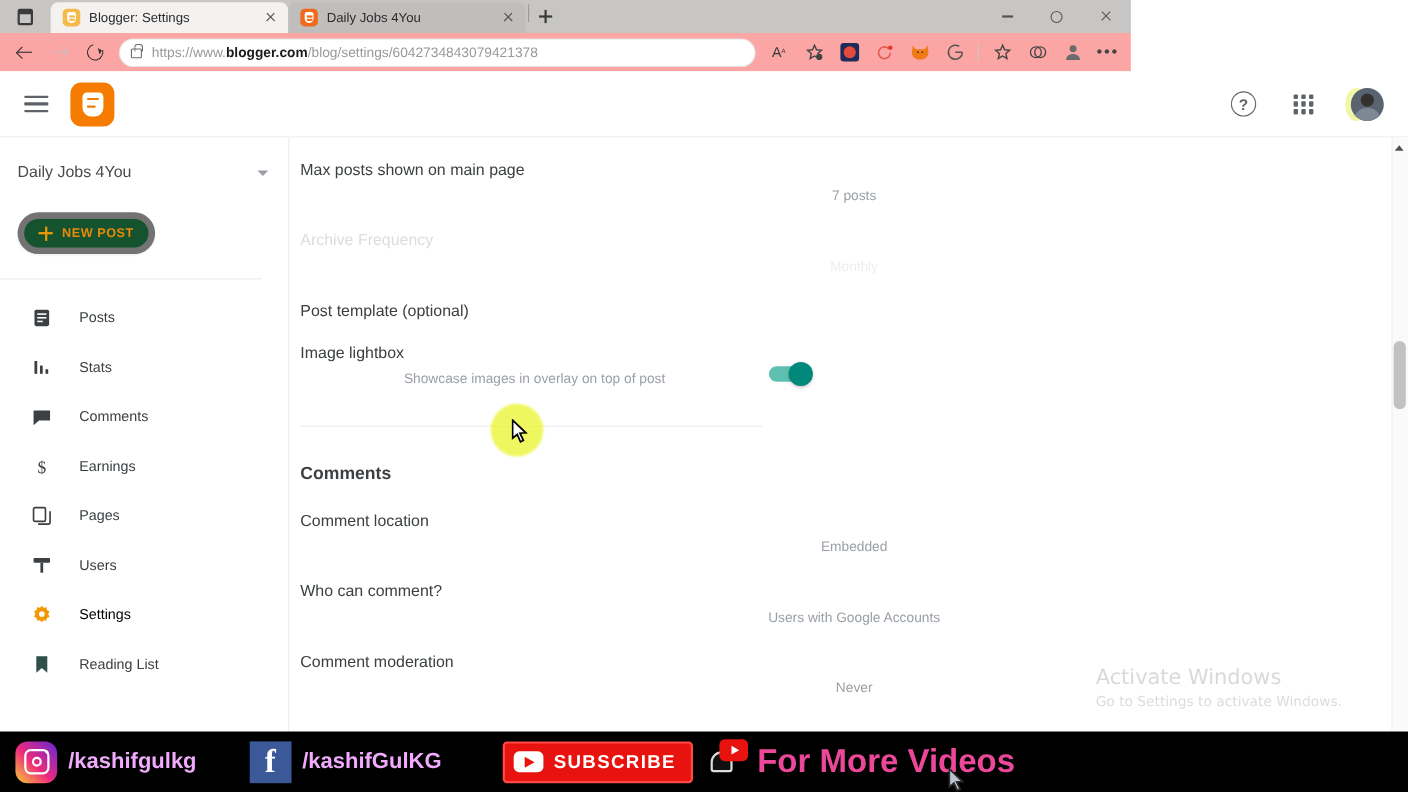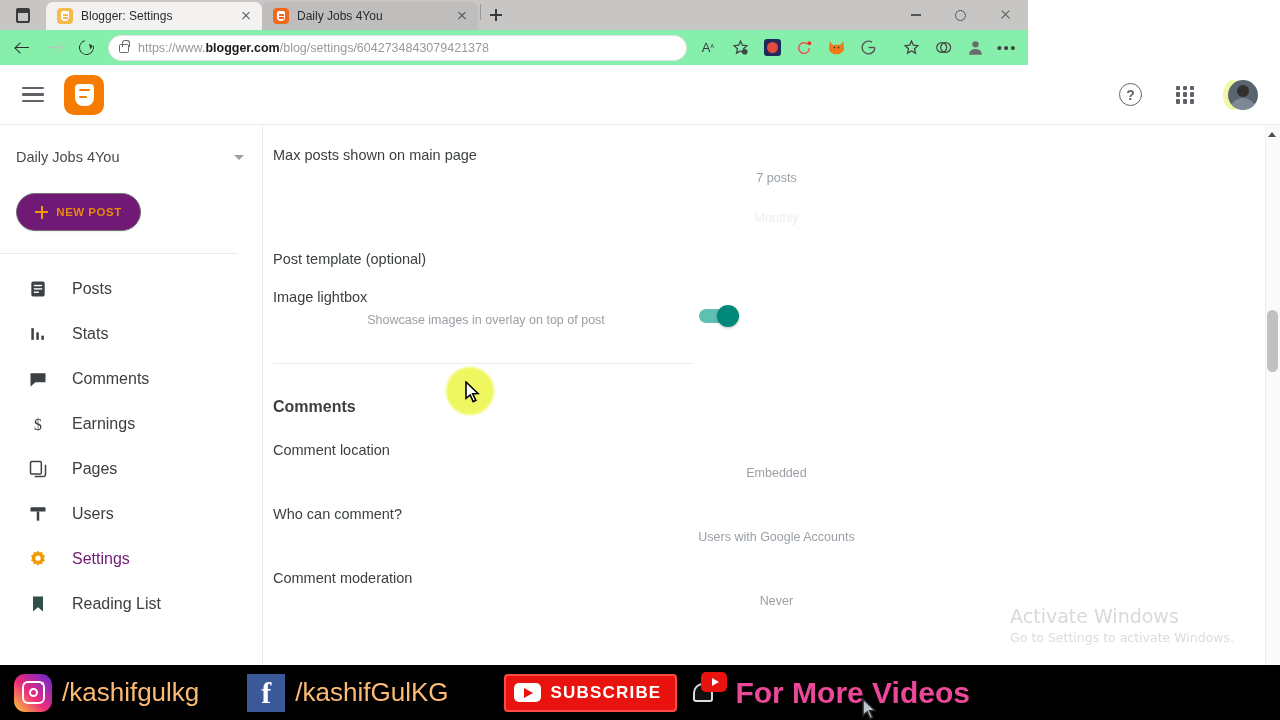--- a/index.html
+++ b/index.html
@@ -60,21 +60,21 @@
   }
   .new-tab::before,.new-tab::after{content:"";position:absolute;background:#3a3a3a;}
   .new-tab::before{width:12px;height:1.5px;} .new-tab::after{width:1.5px;height:12px;}
   .wincontrols{ margin-left:auto; display:flex; height:30px; }
   .wc{ width:45px;height:30px;display:flex;align-items:center;justify-content:center;position:relative;}
   .wc-min::before{content:"";width:10px;height:1.2px;background:#555;}
   .wc-max::before{content:"";width:9px;height:9px;border:1.3px solid #555;border-radius:50%;}
   .wc-close::before,.wc-close::after{content:"";position:absolute;width:11px;height:1.3px;background:#555;}
   .wc-close::before{transform:rotate(45deg);} .wc-close::after{transform:rotate(-45deg);}
 
-  .navbar{ height:35px; background:#86efac; display:flex; align-items:center; padding:0 6px; }
+  .navbar{ height:35px; background:#fca5a5; display:flex; align-items:center; padding:0 6px; }
   .navbtn{ width:32px;height:30px;display:flex;align-items:center;justify-content:center;position:relative;}
   .arrow-l,.arrow-r{ width:15px;height:15px;position:relative;}
   .arrow-l::before{content:"";position:absolute;left:1px;top:6.5px;width:13px;height:1.5px;background:#303030;}
   .arrow-l::after{content:"";position:absolute;left:1px;top:3.5px;width:7px;height:7px;border-left:1.6px solid #303030;border-bottom:1.6px solid #303030;transform:rotate(45deg);}
   .arrow-r::before{content:"";position:absolute;left:1px;top:6.5px;width:13px;height:1.5px;background:#c4c2c0;}
   .arrow-r::after{content:"";position:absolute;right:1px;top:3.5px;width:7px;height:7px;border-right:1.6px solid #c4c2c0;border-top:1.6px solid #c4c2c0;transform:rotate(45deg);}
   .reload{ width:15px;height:15px;border:1.6px solid #303030;border-radius:50%;border-top-color:transparent;transform:rotate(30deg);position:relative;}
   .reload::after{content:"";position:absolute;right:-1px;top:-1px;border:3px solid transparent;border-bottom-color:#303030;transform:rotate(45deg);}
   .urlbar{
     flex:1; height:26px; background:#ffffff; border-radius:13px; display:flex;
@@ -122,35 +122,35 @@
 
   .body-row{ display:flex; height:540px; }
 
   .sidebar{ width:262px; padding-top:18px; background:#fff; }
   .blogsel{
     display:flex;align-items:center;padding:0 18px 0 16px;height:28px;
   }
   .blogsel-name{ font-size:14.5px;color:#4a4a4a; }
   .caret{ margin-left:auto; width:0;height:0;border-left:5px solid transparent;border-right:5px solid transparent;border-top:5px solid #9aa0a6;}
   .newpost{
-    margin:22px 0 0 16px; width:125px;height:38px;border:1px solid #737373;border-radius:19px;
-    display:flex;align-items:center;justify-content:center;gap:8px;background:#701a75;
+    margin:22px 0 0 16px; width:125px;height:38px;border:6px solid #737373;border-radius:19px;
+    display:flex;align-items:center;justify-content:center;gap:8px;background:#14532d;
     box-shadow:0 1px 2px rgba(0,0,0,.07);
   }
   .plus{ position:relative;width:13px;height:13px;}
   .plus::before,.plus::after{content:"";position:absolute;background:#f29900;}
   .plus::before{left:0;top:5.7px;width:13px;height:1.9px;}
   .plus::after{left:5.7px;top:0;width:1.9px;height:13px;}
   .newpost-label{ font-size:11.5px;color:#e8890c;font-weight:600;letter-spacing:.5px;}
   .sb-div{ height:1px;background:#ececec;margin:22px 0 12px 0;width:238px;}
   .nav-item{
     display:flex;align-items:center;height:45px;padding-left:28px;gap:24px;
   }
-  .nav-label{ font-size:16px;color:#3c4043;text-align:right;}
-  .nav-item.active .nav-label{ color:#701a75;}
+  .nav-label{ font-size:13px;color:#3c4043;text-align:right;}
+  .nav-item.active .nav-label{ color:#000000;}
   .nav-ic{ width:20px;height:20px;position:relative;flex:none;color:#3c4043;}
 
   .main{
     flex:1; position:relative; border-left:1px solid #ececec; background:#fff;
     overflow:hidden;
   }
   .main-inner{ padding:22px 0 0 10px; }
   .setting{ padding:0 0 0 0; margin-bottom:26px; }
   .s-title{ font-size:14.5px;color:#3c4043; margin-bottom:8px;}
   .s-value{ font-size:12.5px;color:#9aa0a6;text-align:center;}
@@ -167,21 +167,21 @@
   }
   .sec-div{ width:420px;height:1px;background:#ececec;margin:36px 0 34px 0;}
   .sec-head{ font-size:16px;font-weight:700;color:#3c4043;margin-bottom:26px;}
 
   .hscroll-track{ position:absolute; right:0; top:0; width:15px; height:540px; background:#fafafa; border-left:1px solid #efefef;}
   .hscroll-thumb{ position:absolute; right:2px; top:185px; width:11px; height:62px; background:#c1c1c1; border-radius:6px;}
   .scroll-arrow{ position:absolute;right:3px;top:5px;width:9px;height:9px;}
   .scroll-arrow::after{content:"";position:absolute;left:0;top:2px;border-left:4.5px solid transparent;border-right:4.5px solid transparent;border-bottom:5px solid #505050;}
 
   .watermark{
-    position:absolute; right:46px; bottom:20px; text-align:left; pointer-events:none;
+    position:absolute; right:60px; bottom:20px; text-align:left; pointer-events:none;
   }
   .wm1{ font-size:19px;color:#d9d9d9;font-family:"DejaVu Sans",sans-serif; }
   .wm2{ font-size:12.5px;color:#dcdcdc;margin-top:3px;font-family:"DejaVu Sans",sans-serif;}
 
   
   .click-glow{
     position:absolute; left:446px; top:302px; width:48px;height:48px;border-radius:50%;
     background:#eaf52b; opacity:.75; filter:blur(1px);
   }
   .cursor{ position:absolute; left:465px; top:316px; width:16px;height:24px;}
@@ -199,21 +199,21 @@
     display:flex;align-items:center;justify-content:center;position:relative;
   }
   .ig-ic::before{content:"";width:19px;height:19px;border:2.6px solid #fff;border-radius:6px;}
   .ig-ic::after{content:"";position:absolute;top:8px;right:8px;width:3.4px;height:3.4px;border-radius:50%;background:#fff;}
   .ig-dot{position:absolute;width:9px;height:9px;border:2.4px solid #fff;border-radius:50%;}
   .fb-ic{
     width:38px;height:38px;background:#3b5998;flex:none;display:flex;align-items:center;
     justify-content:center;font-size:30px;color:#fff;font-weight:700;font-family:"Liberation Serif",serif;
     line-height:1;
   }
-  .bn-text{ color:#fdba74; font-size:26px; font-weight:400; white-space:nowrap; }
+  .bn-text{ color:#f0abfc; font-size:20px; font-weight:700; white-space:nowrap; }
   .subscribe-btn{
     background:#e8130f; border:2px solid #ff4a46; border-radius:4px; height:38px;
     display:flex;align-items:center;gap:9px;padding:0 14px 0 8px; margin-left:56px;
   }
   .yt-play{
     width:27px;height:19px;background:#fff;border-radius:5px;display:flex;align-items:center;justify-content:center;flex:none;
   }
   .yt-play::after{content:"";border-left:9px solid #e8130f;border-top:5.5px solid transparent;border-bottom:5.5px solid transparent;margin-left:2px;}
   .sub-label{ color:#fff;font-size:17px;font-weight:700;letter-spacing:1.2px;}
   .bell{ position:relative; width:46px;height:40px; margin-left:6px; flex:none;}
@@ -455,20 +455,21 @@
 
       <div class="main">
         <div class="main-inner">
 
           <div class="setting">
             <div class="s-title">Max posts shown on main page</div>
             <div class="s-value">7 posts</div>
           </div>
 
           <div class="setting faded">
+            <div class="s-title">Archive Frequency</div>
             <div class="s-value">Monthly</div>
           </div>
 
           <div class="setting" style="margin-bottom:22px">
             <div class="s-title">Post template (optional)</div>
           </div>
 
           <div class="setting lightbox-row" style="margin-bottom:0">
             <div class="lightbox-texts">
               <div class="s-title">Image lightbox</div>

